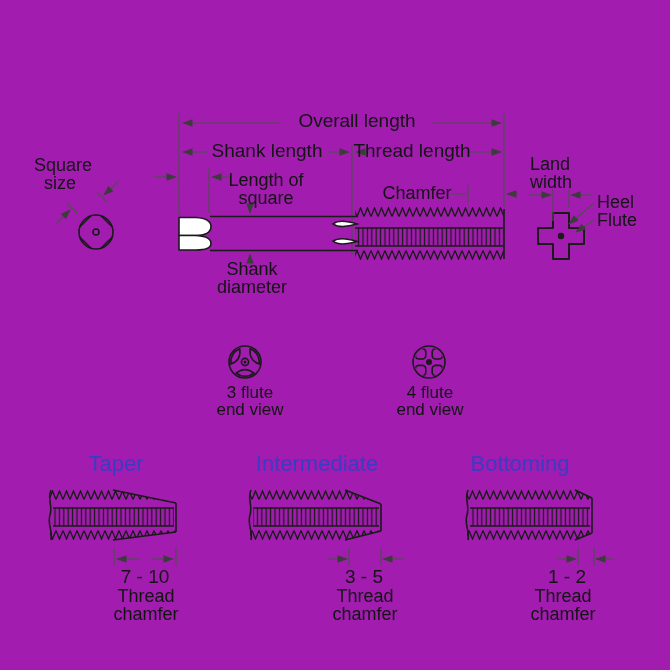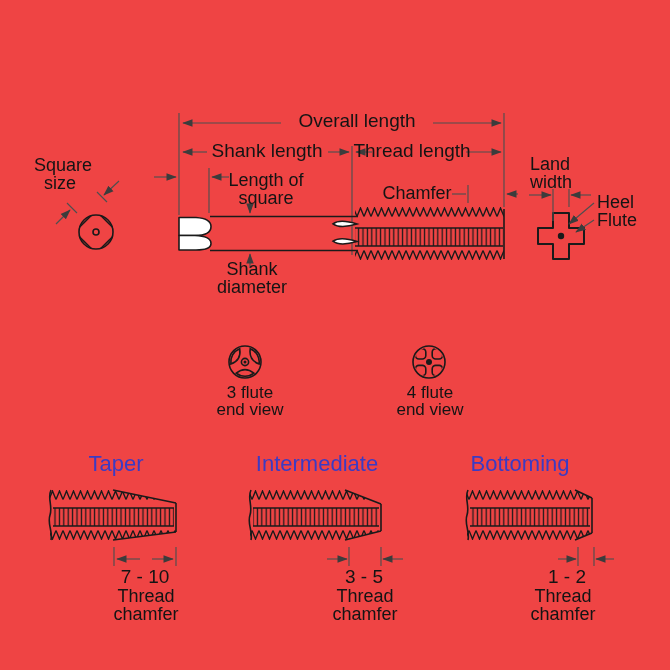--- a/index.html
+++ b/index.html
@@ -1,16 +1,16 @@
 <!DOCTYPE html>
 <html><head>
 <meta charset="utf-8">
 <style>
   html,body{margin:0;padding:0;background:#ffffff;}
-  .stage{position:relative;width:670px;height:670px;background:#ef4444;overflow:hidden;
+  .stage{position:relative;width:670px;height:670px;background:#a21caf;overflow:hidden;
          font-family:"Liberation Sans",sans-serif;}
   svg text{font-family:"Liberation Sans",sans-serif;fill:#141414;}
   .lbl{font-size:18px;}
   .lbl19{font-size:19px;}
   .lbl17{font-size:17px;}
   .num{font-size:19px;}
   .heading{font-size:22px;fill:#3b3bc4;}
   .mid{text-anchor:middle;}
   .ink{stroke:#1a1a1a;fill:none;stroke-width:1.6;}
   .ink2{stroke:#1a1a1a;fill:none;stroke-width:2;}

